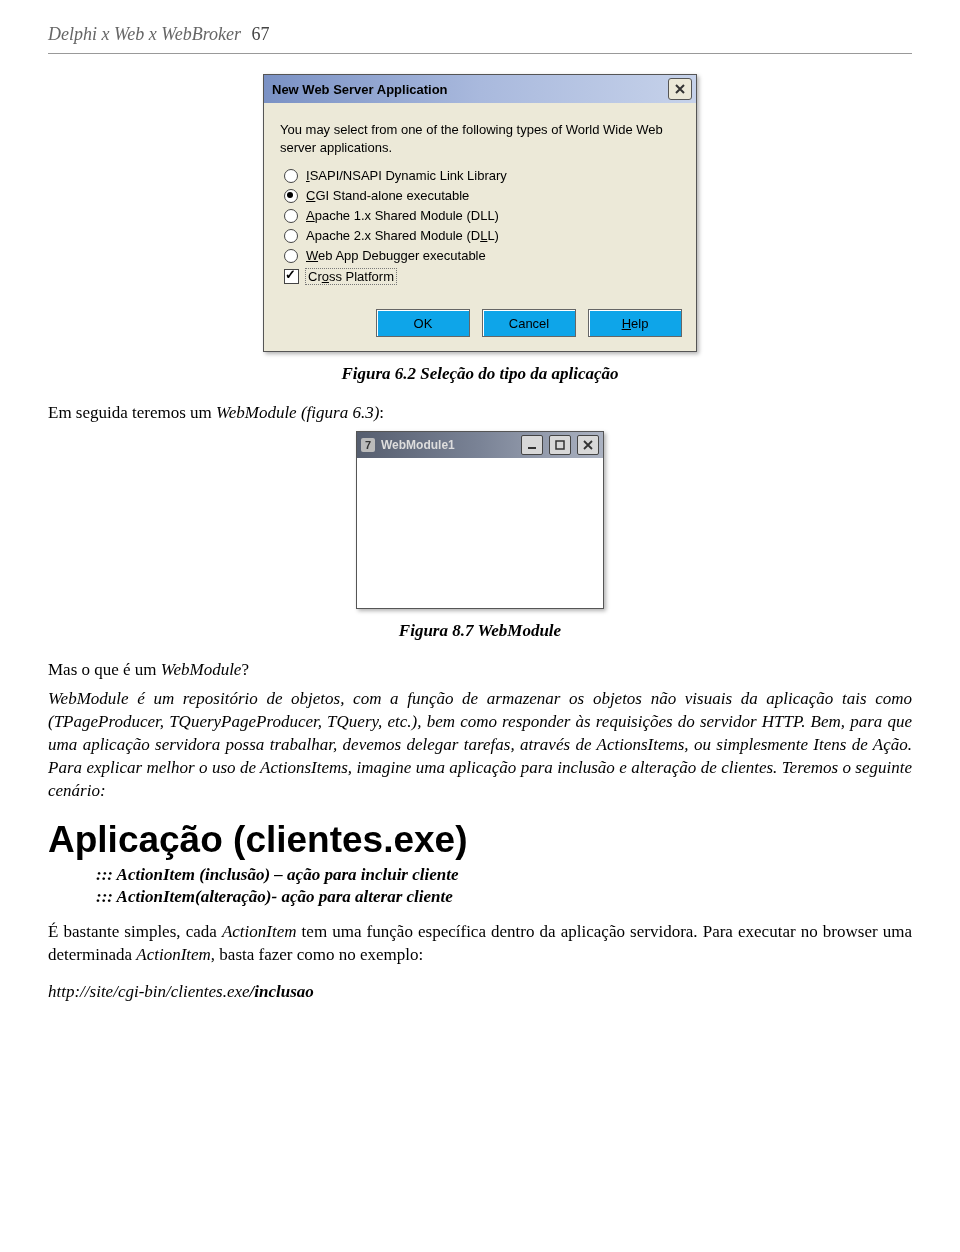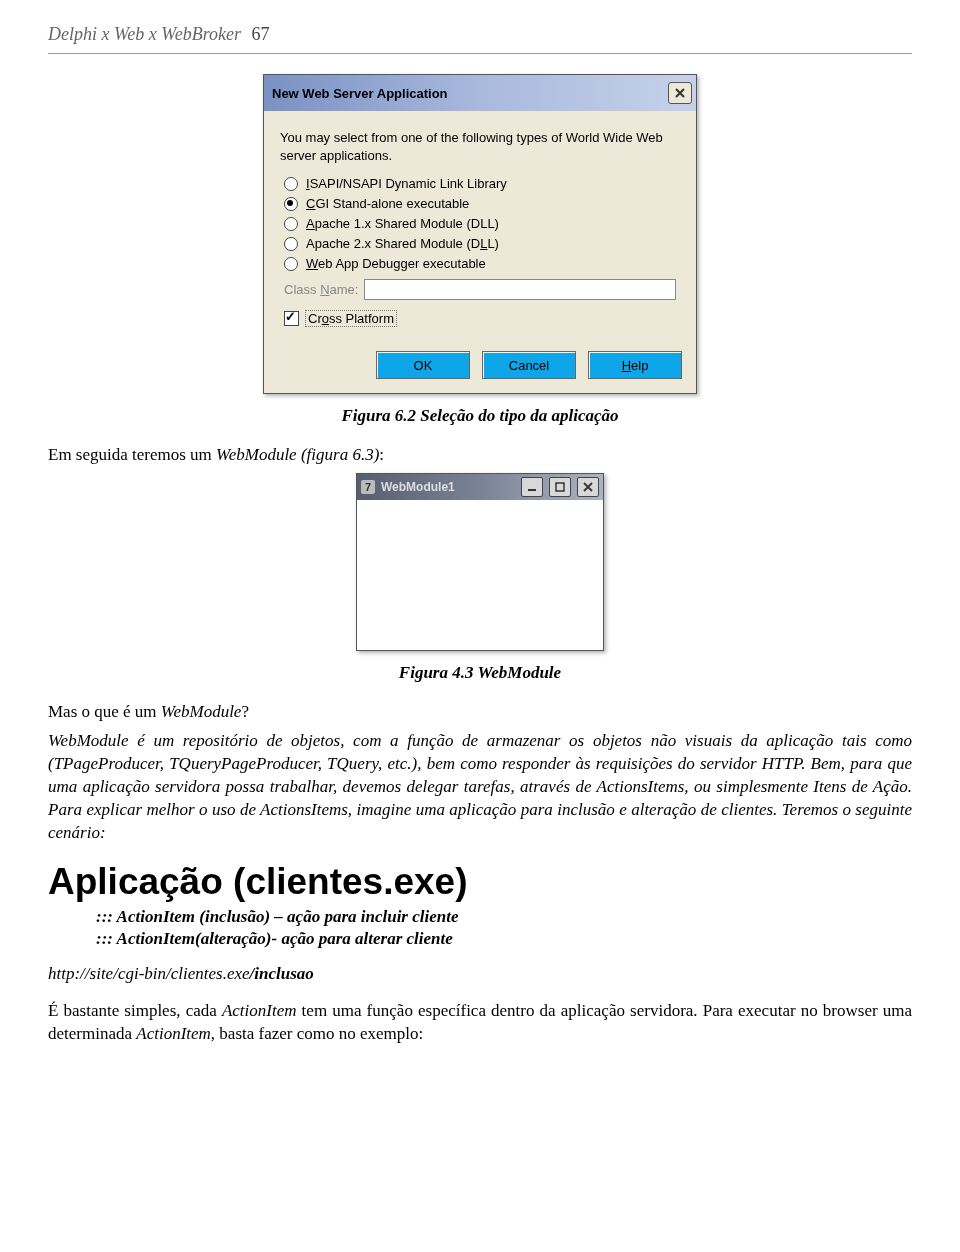--- a/index.html
+++ b/index.html
@@ -8,21 +8,21 @@
   .header-line .pg{font-style:normal;color:#444;margin-left:6px}
   .hr{height:1px;background:#999;margin-bottom:20px}
   .fig-wrap{display:flex;justify-content:center;margin-bottom:12px}
   .caption{text-align:center;font-style:italic;font-weight:bold;font-size:17px;margin:6px 0 18px 0}
   .para{font-size:17px;line-height:1.35;text-align:justify;margin:6px 0}
   .italic{font-style:italic}
   .h2{font-family:Arial,Helvetica,sans-serif;font-weight:bold;font-size:37px;margin:16px 0 4px 0}
   .indent{margin:0 0 2px 48px;font-style:italic;font-weight:bold;font-size:17px}
   
   .dlg{width:432px;border:1px solid #555;background:#ece9d8;font-family:Tahoma,Arial,sans-serif;font-size:13px;box-shadow:2px 2px 4px rgba(0,0,0,.3)}
-  .dlg .titlebar{height:36px;background:linear-gradient(90deg,#7a91c4 0%,#a9b9dd 50%,#c6d2ea 100%);display:flex;align-items:center;padding:0 4px 0 8px;color: #2b2b2b}
+  .dlg .titlebar{height:28px;background:linear-gradient(90deg,#7a91c4 0%,#a9b9dd 50%,#c6d2ea 100%);display:flex;align-items:center;padding:0 4px 0 8px;color: #2b2b2b}
   .dlg .titlebar .ttl{flex:1;font-weight:bold;color:#000}
   .dlg .titlebar .close{width:22px;height:20px;border:1px solid #555;background:#ece9d8;display:flex;align-items:center;justify-content:center;border-radius:3px;font-weight:bold;font-family:Arial;color:#333}
   .dlg .body{padding:12px 14px 14px 14px}
   .dlg .intro{margin:6px 2px 12px 2px;line-height:1.35}
   .radio-row{display:flex;align-items:center;margin:5px 6px}
   .radio-row .rad{width:12px;height:12px;border:1px solid #444;border-radius:50%;margin-right:8px;background:#fff;position:relative}
   .radio-row .rad.checked::after{content:"";position:absolute;left:2px;top:2px;width:6px;height:6px;border-radius:50%;background:#000}
   .radio-row .lbl .u{text-decoration:underline}
   .cls-row{display:flex;align-items:center;margin:8px 6px 10px 6px}
   .cls-row .cl-lbl{color:#888;margin-right:6px}
@@ -84,24 +84,20 @@
             </div>
             <div class="radio-row">
               <div class="rad"></div>
               <span class="lbl"><span>Apache 2.x Shared Module (D</span><span class="u">L</span><span>L)</span></span>
             </div>
             <div class="radio-row">
               <div class="rad"></div>
               <span class="lbl"><span></span><span class="u">W</span><span>eb App Debugger executable</span></span>
             </div>
           </div>
-        <div class="cls-row">
-          <span class="cl-lbl"><span>Class </span><span class="u">N</span><span>ame:</span></span>
-          <div class="txt"></div>
-        </div>
         <div class="chk-row">
           <div class="chk checked"></div>
           <span class="box-lbl"><span>Cr</span><span class="u">o</span><span>ss Platform</span></span>
         </div>
         <div class="btnbar">
           <div class="btn">
               <span>OK</span>
             </div>
           <div class="btn">
               <span>Cancel</span>
@@ -141,33 +137,33 @@
         <div class="wb">
             <svg viewBox="0 0 10 10">
               <path d="M1 1 L9 9 M9 1 L1 9" stroke="#333" stroke-width="1.8"></path>
             </svg>
           </div>
       </div>
       <div class="client"></div>
     </div>
   </div>
 
-  <div class="caption">Figura 4.3 WebModule</div>
+  <div class="caption">Figura 8.7 WebModule</div>
 
   <div class="para">
     <span>Mas o que é um </span><span class="italic">WebModule</span><span>?</span>
   </div>
 
   <div class="para italic">WebModule é um repositório de objetos, com a função de armazenar os objetos não visuais da aplicação tais como (TPageProducer, TQueryPageProducer, TQuery, etc.), bem como responder às requisições do servidor HTTP. Bem, para que uma aplicação servidora possa trabalhar, devemos delegar tarefas, através de ActionsItems, ou simplesmente Itens de Ação. Para explicar melhor o uso de ActionsItems, imagine uma aplicação para inclusão e alteração de clientes. Teremos o seguinte cenário:</div>
 
   <div class="h2">Aplicação (clientes.exe)</div>
   <div class="indent">::: ActionItem (inclusão) – ação para incluir cliente</div>
   <div class="indent">::: ActionItem(alteração)- ação para alterar cliente</div>
 
+  <div class="para" style="margin-top:14px">
+    <span>É bastante simples, cada </span><span class="italic">ActionItem</span><span> tem uma função específica dentro da aplicação servidora. Para executar no browser uma determinada </span><span class="italic">ActionItem</span><span>, basta fazer como no exemplo:</span>
+  </div>
+
   <div class="para link" style="margin-top:14px">
     <span>http://site/cgi-bin/clientes.exe</span><b>/inclusao</b>
-  </div>
-
-  <div class="para" style="margin-top:14px">
-    <span>É bastante simples, cada </span><span class="italic">ActionItem</span><span> tem uma função específica dentro da aplicação servidora. Para executar no browser uma determinada </span><span class="italic">ActionItem</span><span>, basta fazer como no exemplo:</span>
   </div>
 
 </div>
 
 </body></html>

